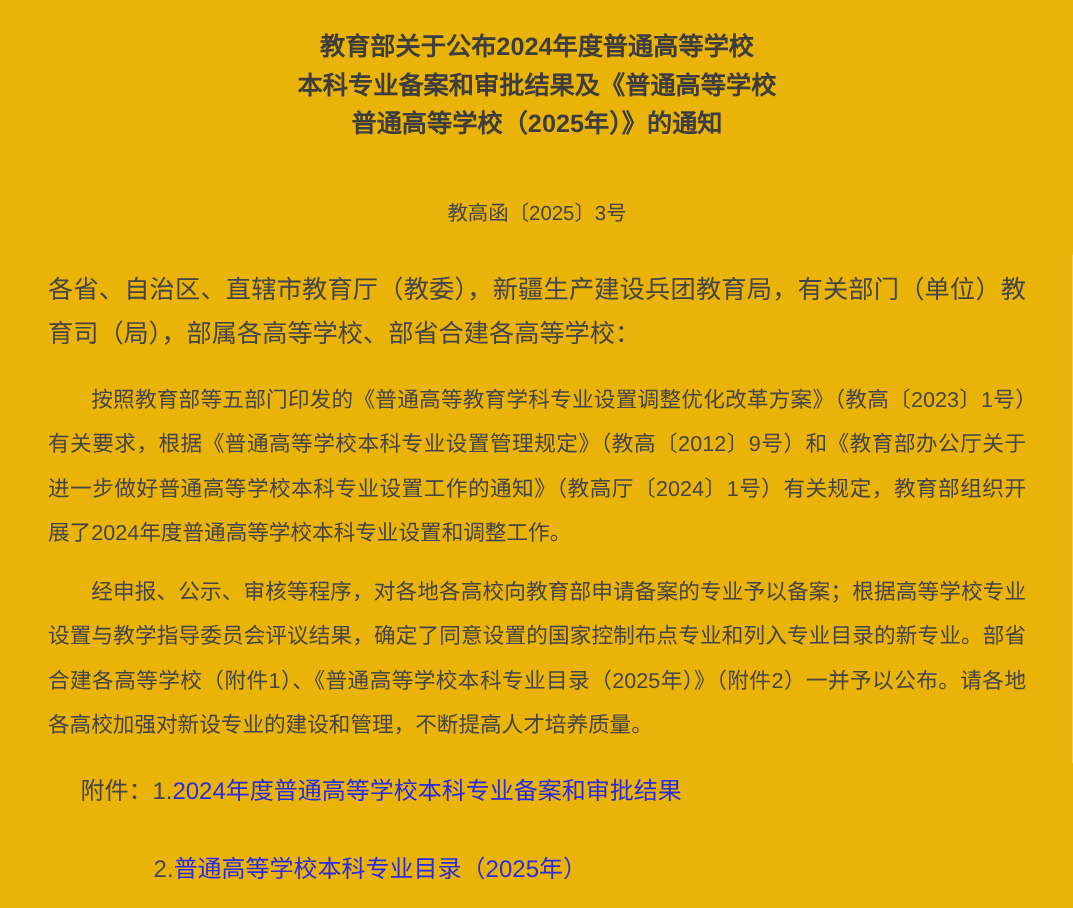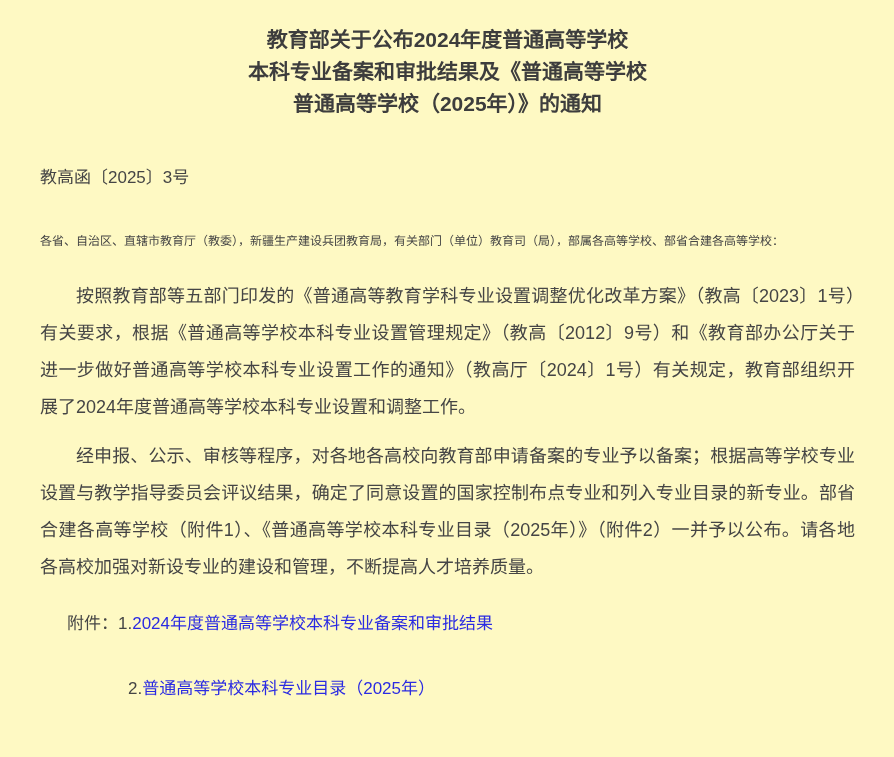--- a/index.html
+++ b/index.html
@@ -7,55 +7,55 @@
   body {
     font-family: "Liberation Sans", "DejaVu Sans", sans-serif;
     width: 894px;
     height: 757px;
     overflow: hidden;
   }
   .page {
     width: 894px;
     height: 757px;
     padding: 24px 39px 0 40px;
-    background: #fef9c3;
+    background: #eab308;
   }
   .notice-title {
     text-align: center;
     font-size: 21px;
     font-weight: bold;
     line-height: 32px;
     color: #3d3d3d;
   }
   .notice-title span { display: block; }
   .doc-number {
     margin-top: 46px;
-    text-align: left;
+    text-align: center;
     font-size: 17px;
     line-height: 24px;
     color: #454545;
   }
   .salutation {
     margin-top: 33px;
-    font-size: 12px;
+    font-size: 21px;
     line-height: 37px;
     color: #454545;
     text-align: justify;
   }
   .para {
     font-size: 18px;
     line-height: 37px;
     color: #454545;
     text-indent: 2em;
     text-align: justify;
   }
   .para-2 { margin-top: 18px; }
   .para-3 { margin-top: 12px; }
   .attachment-line {
-    font-size: 17px;
+    font-size: 20px;
     line-height: 37px;
     color: #454545;
   }
   .attachment-line-1 { margin-top: 19px; padding-left: 27px; }
   .attachment-line-2 { margin-top: 28px; padding-left: 88px; }
   a.attachment-link {
     color: #2b2be2;
     text-decoration: none;
     cursor: pointer;
   }

